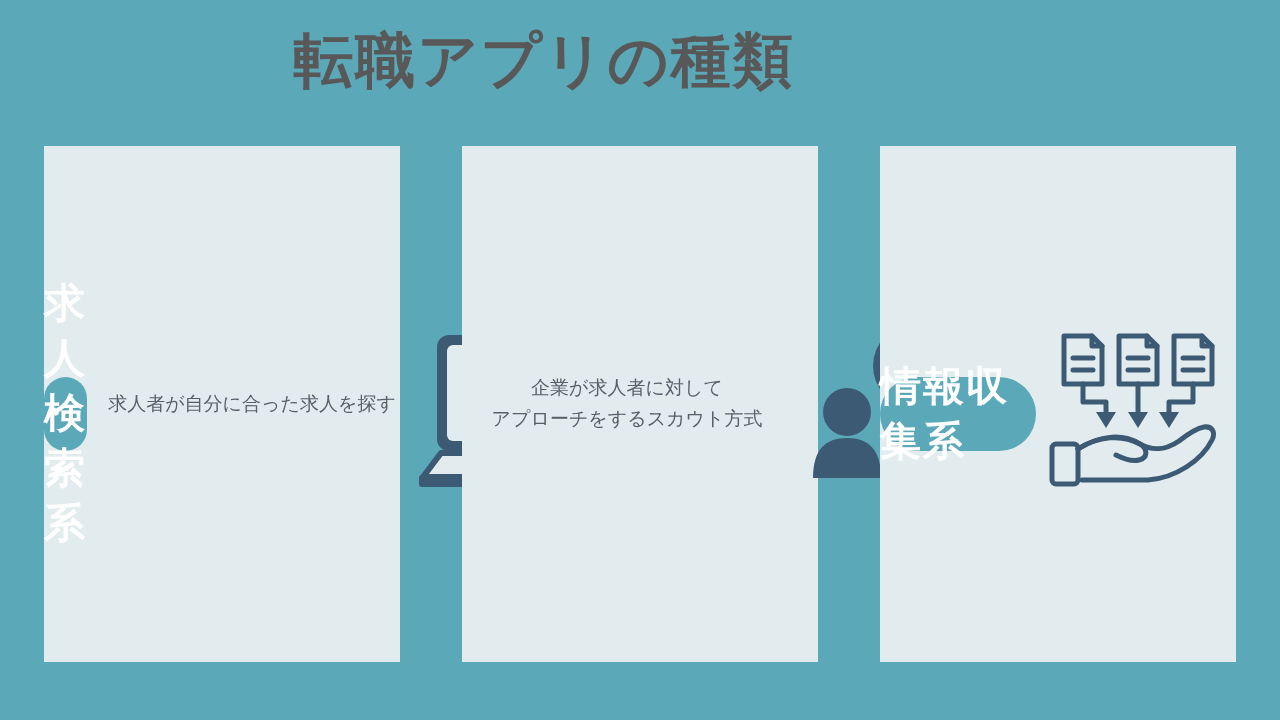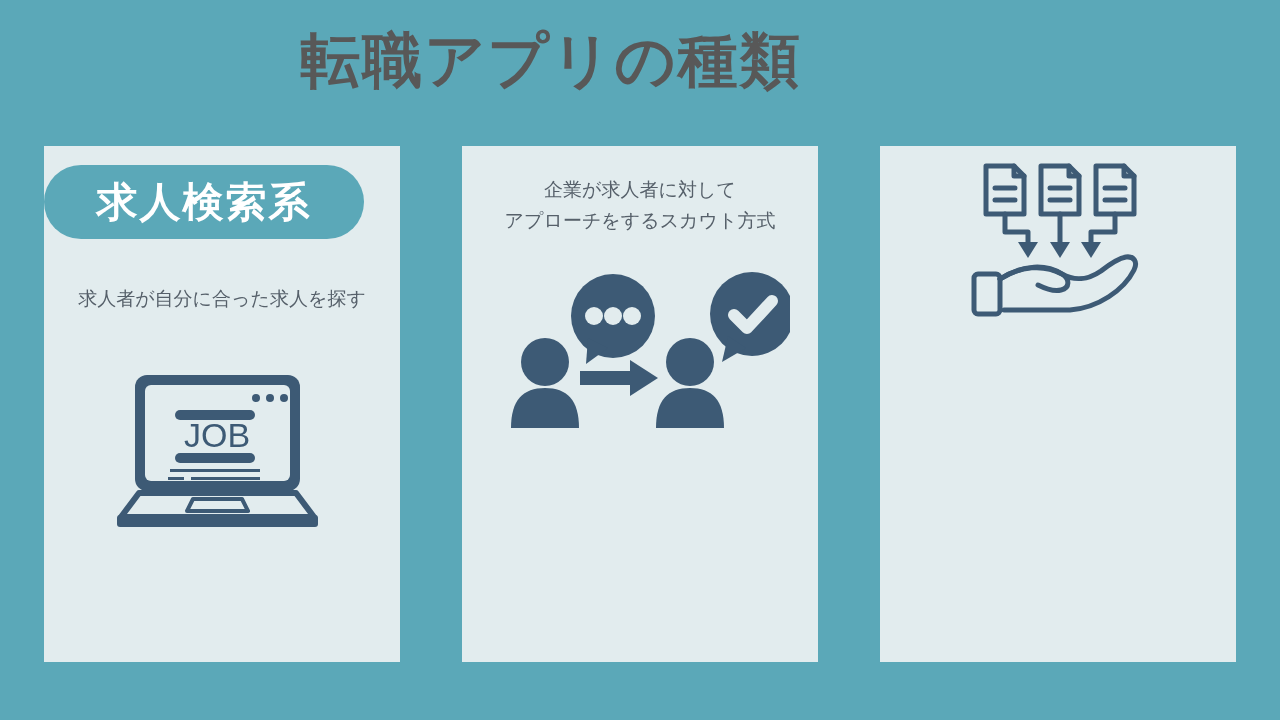--- a/index.html
+++ b/index.html
@@ -23,38 +23,38 @@
     position: absolute;
     top: 26px;
     left: 0;
     width: 1088px;
     text-align: center;
     font-size: 60px;
     font-weight: bold;
     color: #585858;
     letter-spacing: 2px;
     line-height: 1.15;
-    padding-left: 7px;
   }
   .cards {
     position: absolute;
     top: 146px;
     left: 44px;
     width: 1192px;
     height: 516px;
     display: flex;
     justify-content: space-between;
   }
   .card {
     width: 356px;
     height: 516px;
     background: #e2ecee;
     box-sizing: border-box;
     display: flex;
-    flex-direction: column;
+    flex-direction: row;
+    align-items: center;
   }
   .badge {
     margin-top: 19px;
     width: 320px;
     height: 74px;
     border-radius: 37px;
     background: #5ba8b8;
     color: #ffffff;
     font-size: 41px;
     font-weight: bold;
@@ -159,20 +159,21 @@
           <rect x="90" y="99" width="56" height="14" fill="#3d5a75"></rect>
           <path d="M140 88 L168 106 L140 124 Z" fill="#3d5a75"></path>
 
           <circle cx="200" cy="90" r="24" fill="#3d5a75"></circle>
           <path d="M166 156 C166 128 178 116 200 116 C222 116 234 128 234 156 Z" fill="#3d5a75"></path>
         </svg>
       </div>
     </div>
 
     <div class="card">
+      <div class="badge">情報収集系</div>
       <div class="icon-wrap">
         <svg width="200" height="170" viewBox="0 0 200 170">
           <g fill="none" stroke="#3d5a75" stroke-width="5" stroke-linejoin="round" stroke-linecap="round">
 
             <path d="M28 14 L56 14 L66 24 L66 62 L28 62 Z"></path>
             <path d="M56 14 L56 24 L66 24"></path>
             <path d="M37 36 L57 36"></path>
             <path d="M37 48 L57 48"></path>
 
             <path d="M83 14 L111 14 L121 24 L121 62 L83 62 Z"></path>

